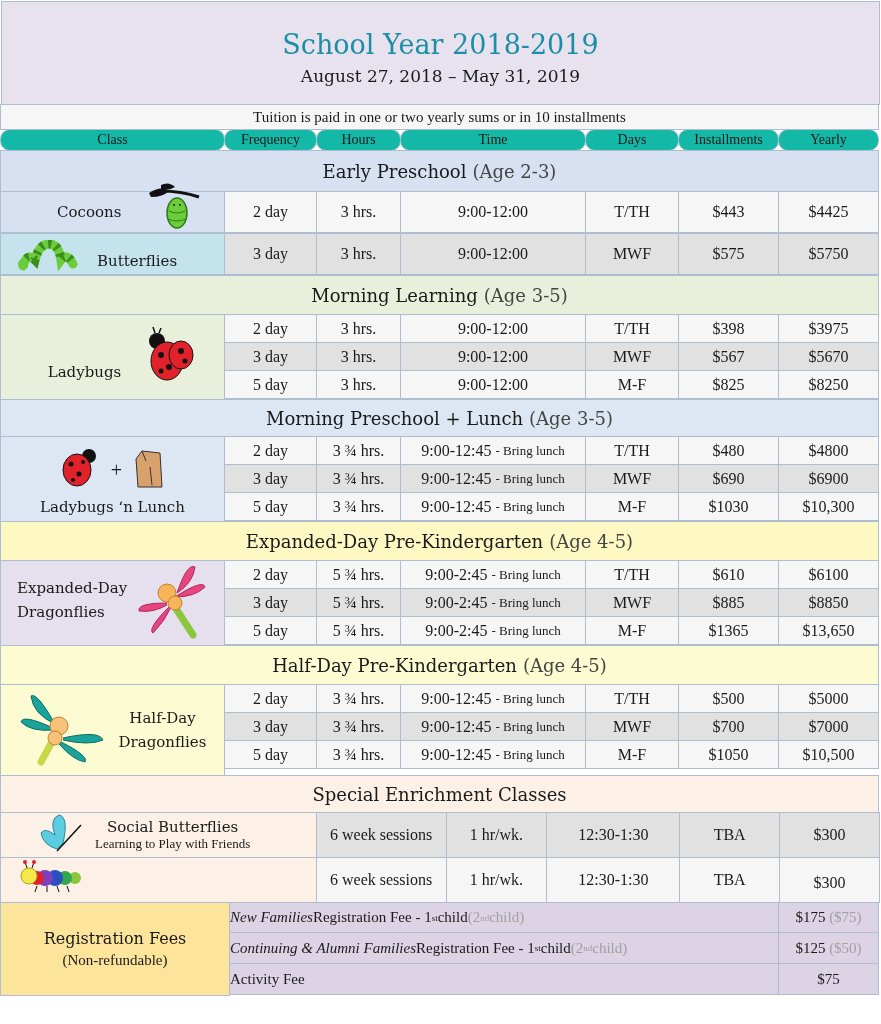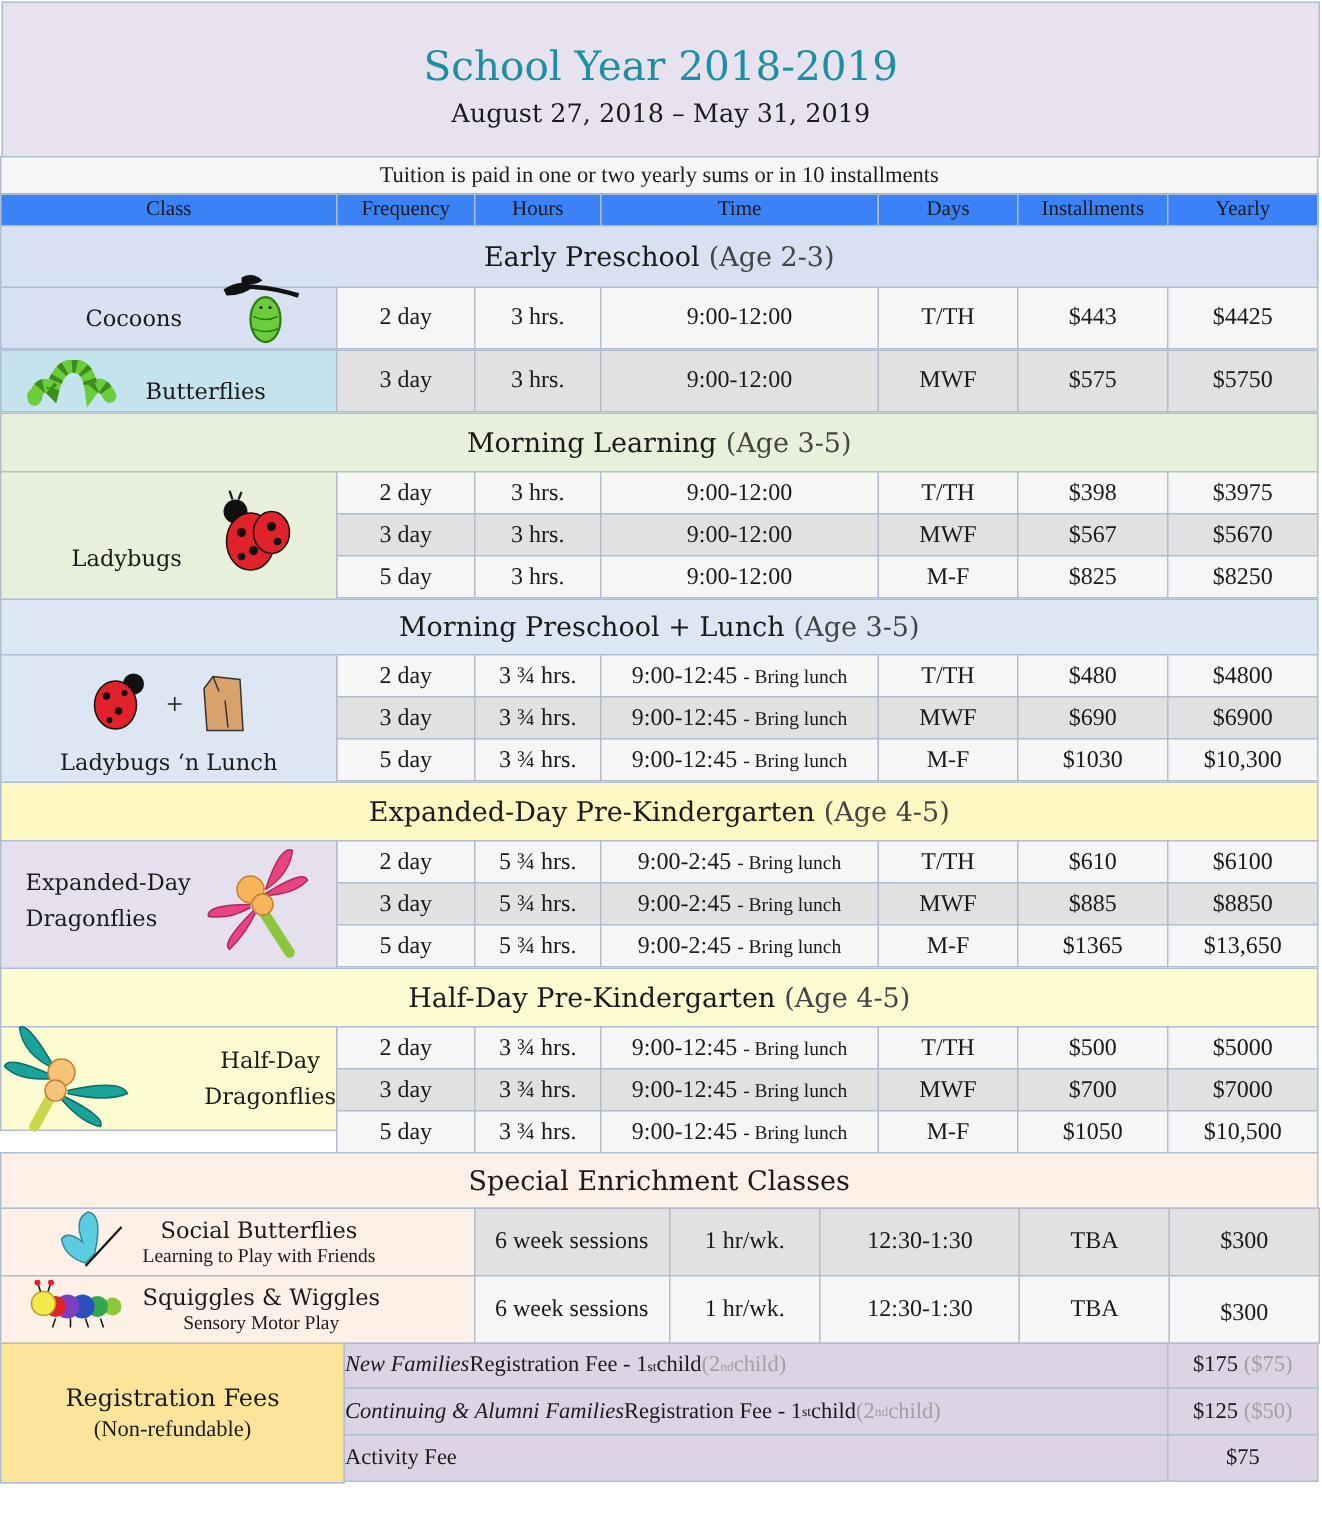--- a/index.html
+++ b/index.html
@@ -7,21 +7,21 @@
   body { font-family: "Liberation Serif", serif; color: #1a1a1a; position: relative; }
   .sheet { position: absolute; left: 1px; top: 1px; width: 879px; }
   .row { display: flex; width: 879px; }
   .cell { border: 1px solid #aebdd0; display: flex; align-items: center; justify-content: center; font-size: 16px; margin: -1px 0 0 -1px; }
   .c-class { width: 225px; } .c-freq { width: 93px; } .c-hours { width: 85px; }
   .c-time { width: 186px; } .c-days { width: 94px; } .c-inst { width: 101px; } .c-year { width: 101px; }
   .banner { height: 104px; background: #e8e2ee; border: 1px solid #aebdd0; flex-direction: column; display:flex; align-items:center; justify-content:center; }
   .title { font-family: "DejaVu Serif", serif; color: #1a8fa6; font-size: 27px; margin-top: 8px; }
   .dates { font-family: "DejaVu Serif", serif; font-size: 17px; margin-top: 6px; }
   .note { height: 26px; background: #f6f6f6; font-size: 15px; width: 879px; }
-  .hdr { height: 22px; background: #3b82f6; font-size: 14px; }
+  .hdr { height: 22px; background: #14b8a6; font-size: 14px; border-radius: 10px; }
   .sec { height: 42px; width: 879px; font-family: "DejaVu Serif", serif; font-size: 18px; }
   .sec .age { font-size: 18px; color: #444; margin-left: 6px; }
   .lightcell { background: #f6f6f6; } .darkcell { background: #e1e1e1; }
   .sub { font-size: 13px; margin-left: 4px; }
   .classname { font-family: "DejaVu Serif", serif; font-size: 15px; }
   .group { display: flex; width: 879px; }
   .group .classcell { flex-direction: column; position: relative; }
   .group .rows { display: flex; flex-direction: column; }
   .icon { display: inline-block; }
   .fees-left { width: 231px; background: #fde49b; flex-direction: column; }
@@ -279,21 +279,21 @@
     </div>
   </div>
 
   <div class="row">
     <div class="cell sec" style="background:#fdfbd2;height:40px">
       <span>Half-Day Pre-Kindergarten</span>
       <span class="age">(Age 4-5)</span>
     </div>
   </div>
   <div class="group">
-    <div class="cell c-class classcell" style="background:#fdfbd2;height:70px;flex-direction:row;justify-content:space-between;padding-left:0">
+    <div class="cell c-class classcell" style="background:#fdfbd2;height:92px;flex-direction:row;justify-content:center;padding-left:0">
       <span class="icon">
         <svg width="86" height="76" viewBox="0 0 86 76">
             <path d="M36 34 Q18 2 12 6 Q14 24 36 34" fill="#1aa39a" stroke="#0d6b66"></path>
             <path d="M34 38 Q4 24 2 32 Q12 42 34 40" fill="#1aa39a" stroke="#0d6b66"></path>
             <path d="M44 48 Q80 40 84 50 Q70 56 44 50" fill="#1aa39a" stroke="#0d6b66"></path>
             <path d="M42 52 Q70 66 66 72 Q54 70 40 54" fill="#1aa39a" stroke="#0d6b66"></path>
             <path d="M34 50 L22 72" stroke="#c8d84a" stroke-width="7" stroke-linecap="round"></path>
             <circle cx="40" cy="36" r="9" fill="#f7c27a" stroke="#c08030"></circle>
             <circle cx="36" cy="48" r="7" fill="#f7c27a" stroke="#c08030"></circle>
           </svg>
@@ -373,24 +373,20 @@
             <circle cx="36" cy="18" r="8" fill="#2b4fbf"></circle>
             <circle cx="26" cy="18" r="8" fill="#7b3fbf"></circle>
             <circle cx="18" cy="18" r="7" fill="#e1222a"></circle>
             <circle cx="10" cy="16" r="8" fill="#f5e84a" stroke="#b8a020"></circle>
             <path d="M8 8 L6 2 M13 8 L15 2" stroke="#111"></path>
             <circle cx="6" cy="2" r="2" fill="#e1222a"></circle>
             <circle cx="15" cy="2" r="2" fill="#e1222a"></circle>
             <path d="M18 26 L16 32 M28 26 L28 32 M38 26 L40 32 M48 26 L50 32" stroke="#111"></path>
           </svg>
       </span>
-      <div style="display:flex;flex-direction:column;align-items:center;margin-left:12px">
-        <span class="classname" style="font-size:15px">Squiggles &amp; Wiggles</span>
-        <span style="font-size:13px">Sensory Motor Play</span>
-      </div>
     </div>
     <div class="cell lightcell" style="width:131px;height:46px">6 week sessions</div>
     <div class="cell lightcell" style="width:102px;height:46px">1 hr/wk.</div>
     <div class="cell lightcell" style="width:134px;height:46px">12:30-1:30</div>
     <div class="cell lightcell c-inst" style="height:46px">TBA</div>
     <div class="cell lightcell c-year" style="height:46px;padding-top:6px">$300</div>
   </div>
 
   <div class="group">
     <div class="cell fees-left" style="height:94px">

